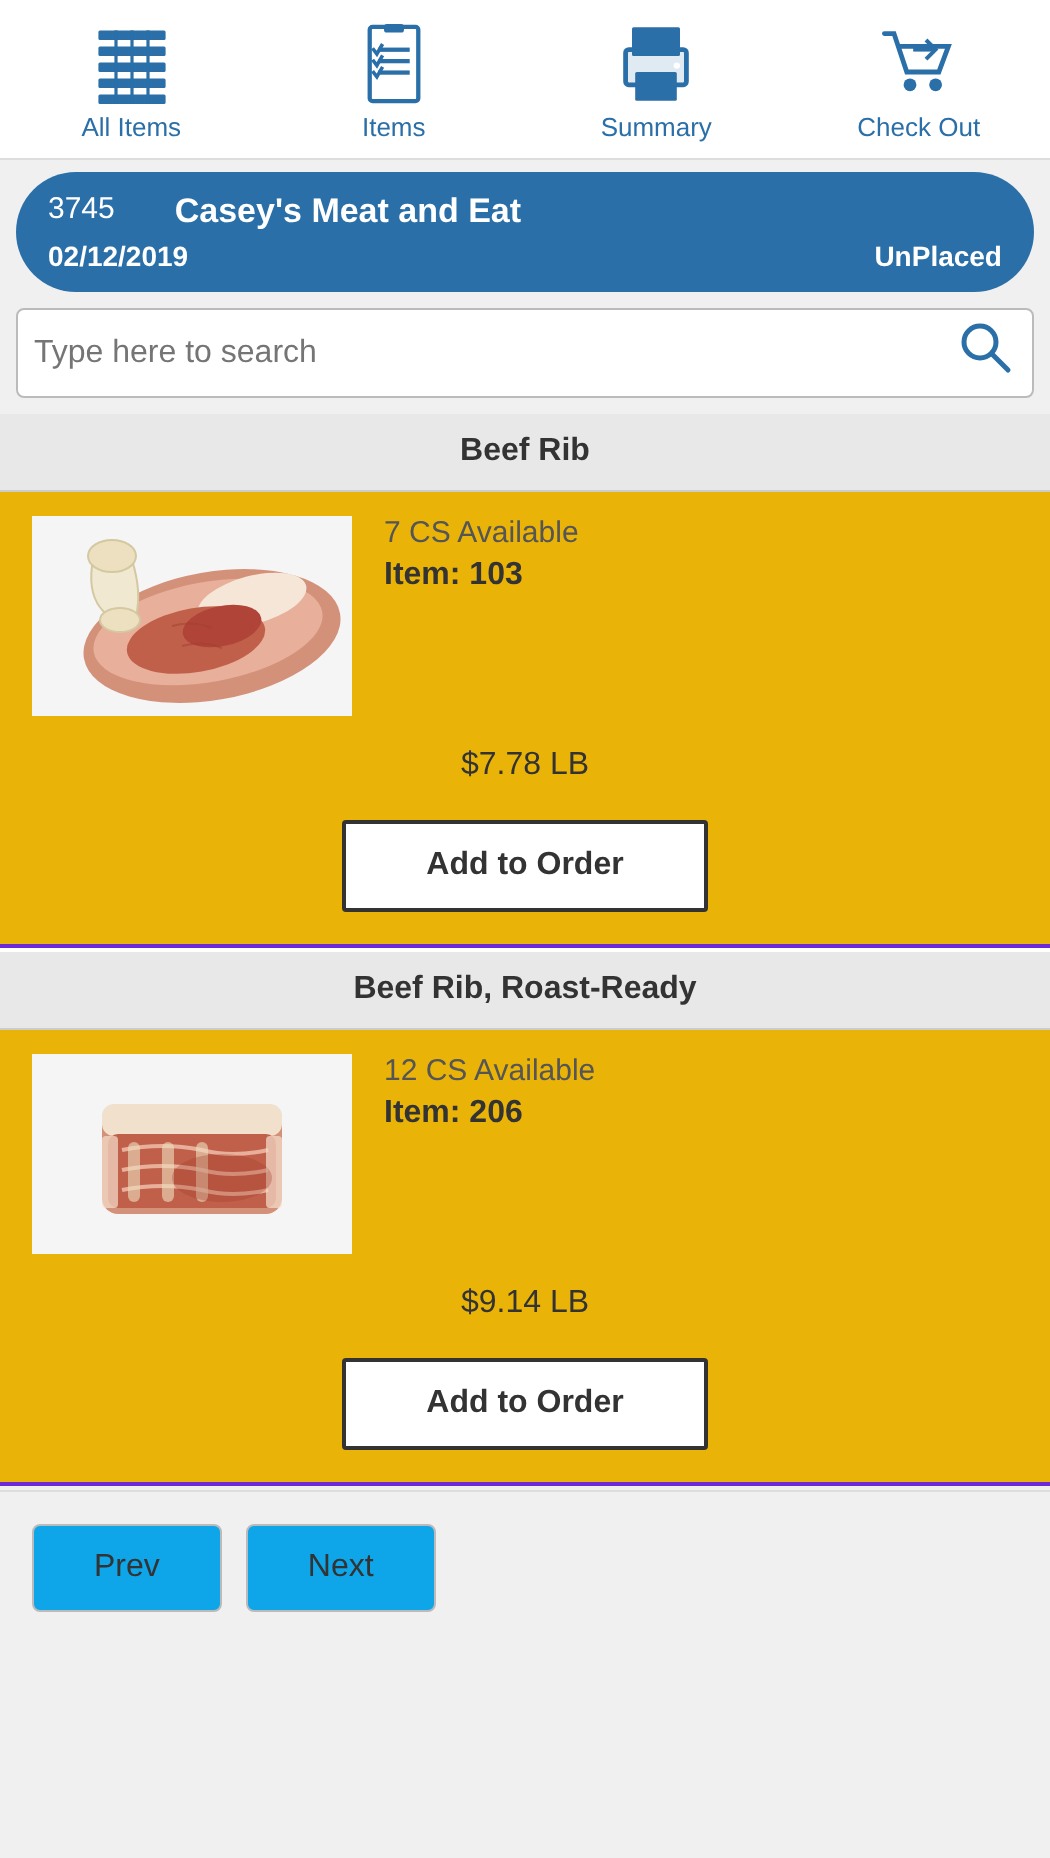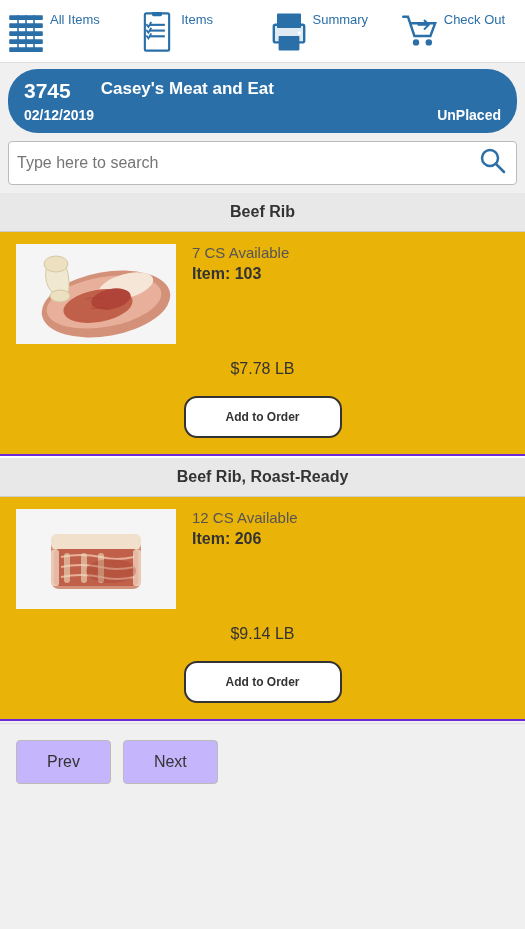--- a/index.html
+++ b/index.html
@@ -14,22 +14,22 @@
     
     .top-nav {
       display: flex;
       background: #fff;
       border-bottom: 1px solid #ddd;
       padding: 6px 0 4px;
     }
     .nav-item {
       flex: 1;
       display: flex;
-      flex-direction: row;
-      align-items: flex-start;
+      flex-direction: column;
+      align-items: center;
       cursor: pointer;
       padding: 4px 2px;
     }
     .nav-icon {
       width: 48px;
       height: 44px;
       display: flex;
       align-items: center;
       justify-content: center;
     }
@@ -53,22 +53,22 @@
       padding: 10px 16px;
       border-radius: 30px;
       margin: 6px 8px;
     }
     .order-header-top {
       display: flex;
       justify-content: flex-start;
       gap: 30px;
     }
     .order-id {
-      font-size: 21px;
-      font-weight: bold;
+      font-size: 15px;
+      font-weight: normal;
     }
     .order-name {
       font-size: 17px;
       font-weight: bold;
     }
     .order-header-bottom {
       display: flex;
       justify-content: space-between;
       margin-top: 4px;
       font-weight: bold;
@@ -157,38 +157,38 @@
       padding: 4px 0 10px;
     }
     .item-action {
       text-align: center;
       padding: 8px 16px 16px;
     }
     .add-to-order-btn {
       background: #fff;
       border: 2px solid #333;
       padding: 12px 40px;
-      font-size: 12px;
+      font-size: 16px;
       font-weight: bold;
       cursor: pointer;
-      border-radius: 13px;
+      border-radius: 2px;
       color: #333;
     }
 
     
     .bottom-nav {
       display: flex;
       justify-content: flex-start;
       gap: 12px;
       padding: 16px 16px;
       background: #f0f0f0;
       border-top: 1px solid #ddd;
     }
     .nav-btn {
-      background: #c4b5fd;
+      background: #0ea5e9;
       border: 1px solid #bbb;
       border-radius: 4px;
       padding: 12px 30px;
       font-size: 16px;
       cursor: pointer;
       color: #333;
     }
 
     
     .meat-svg {

